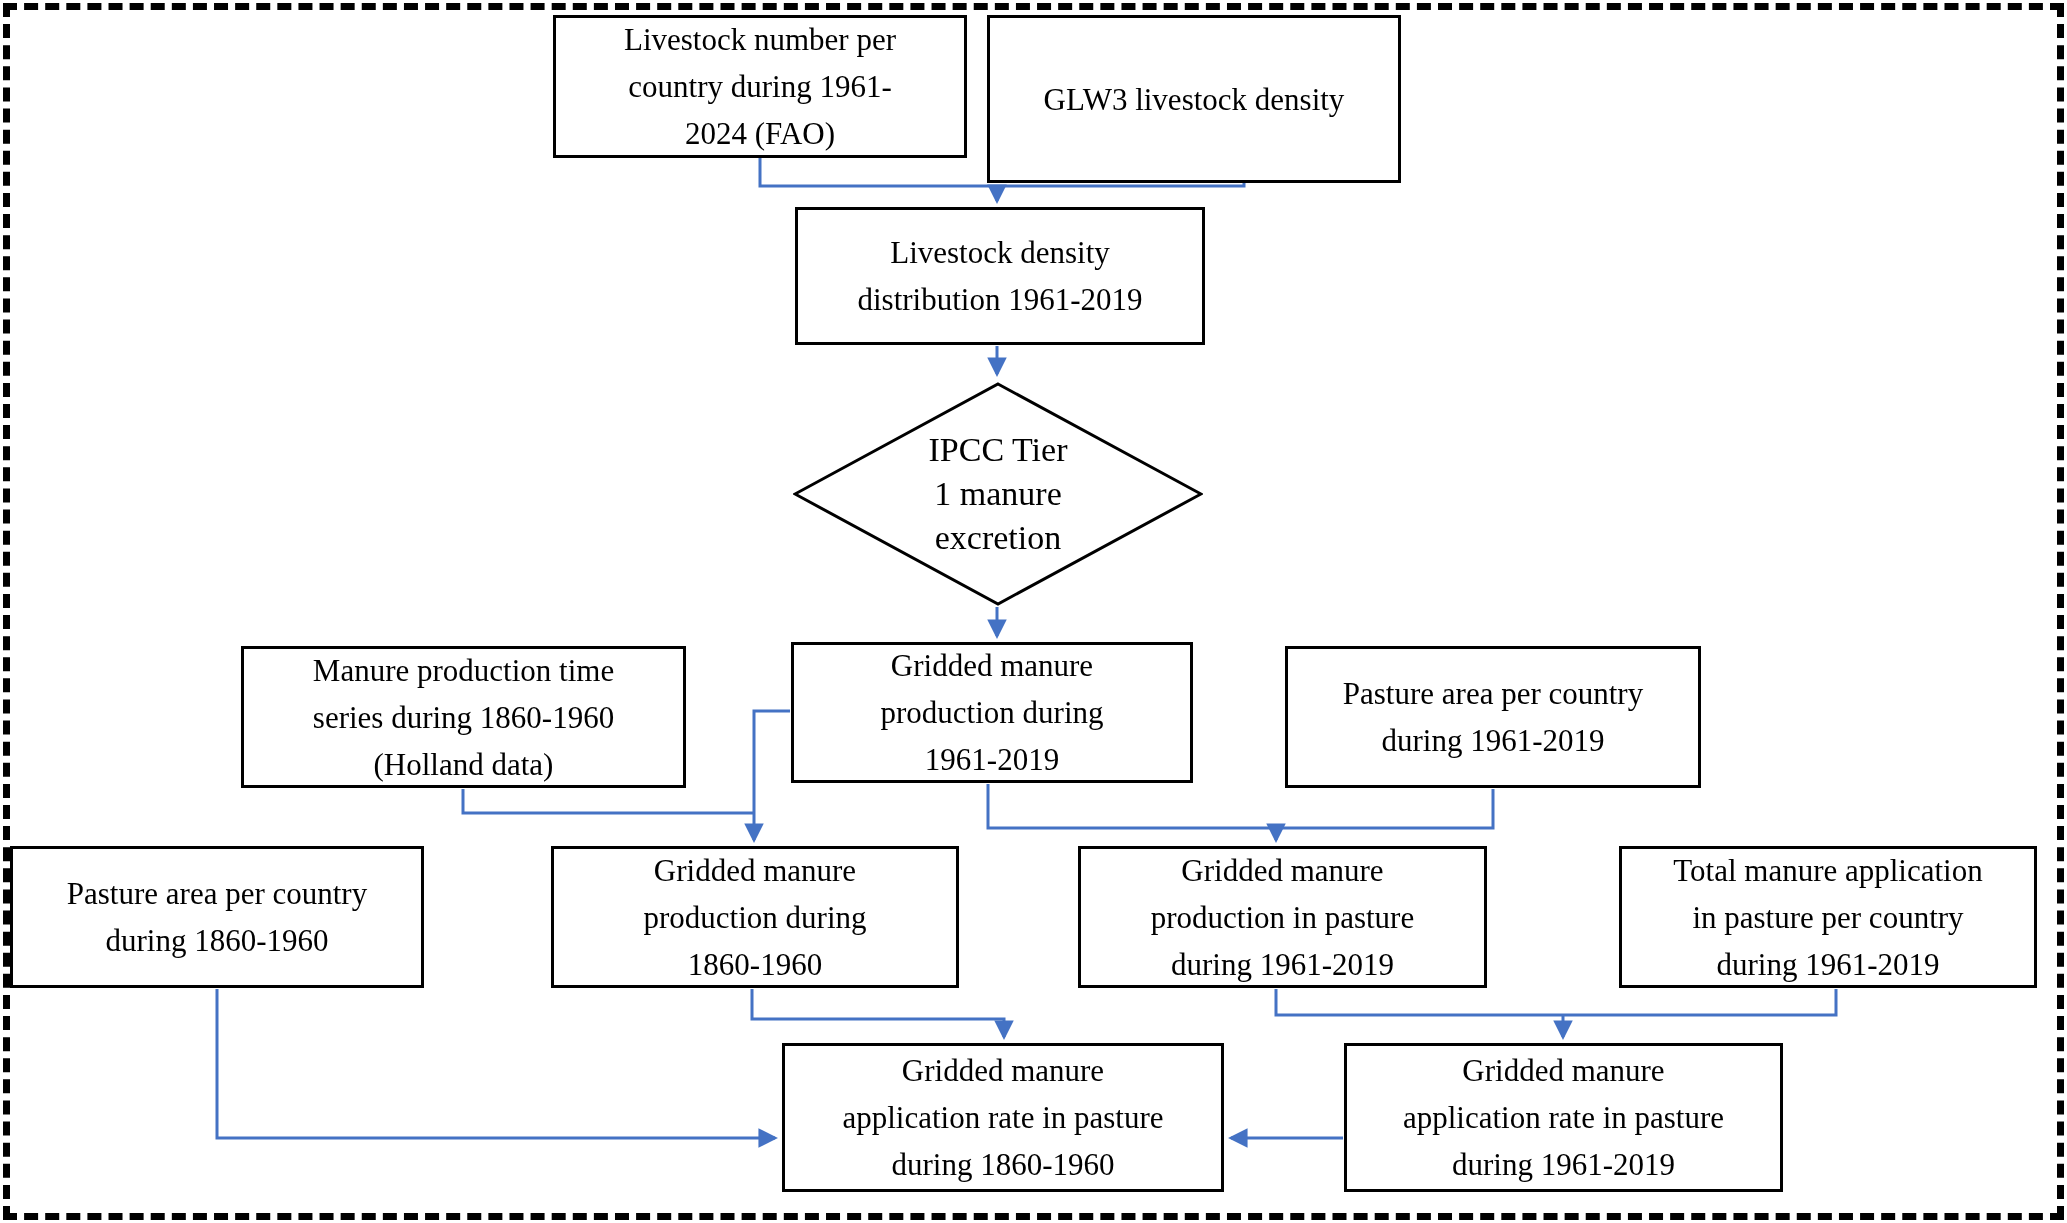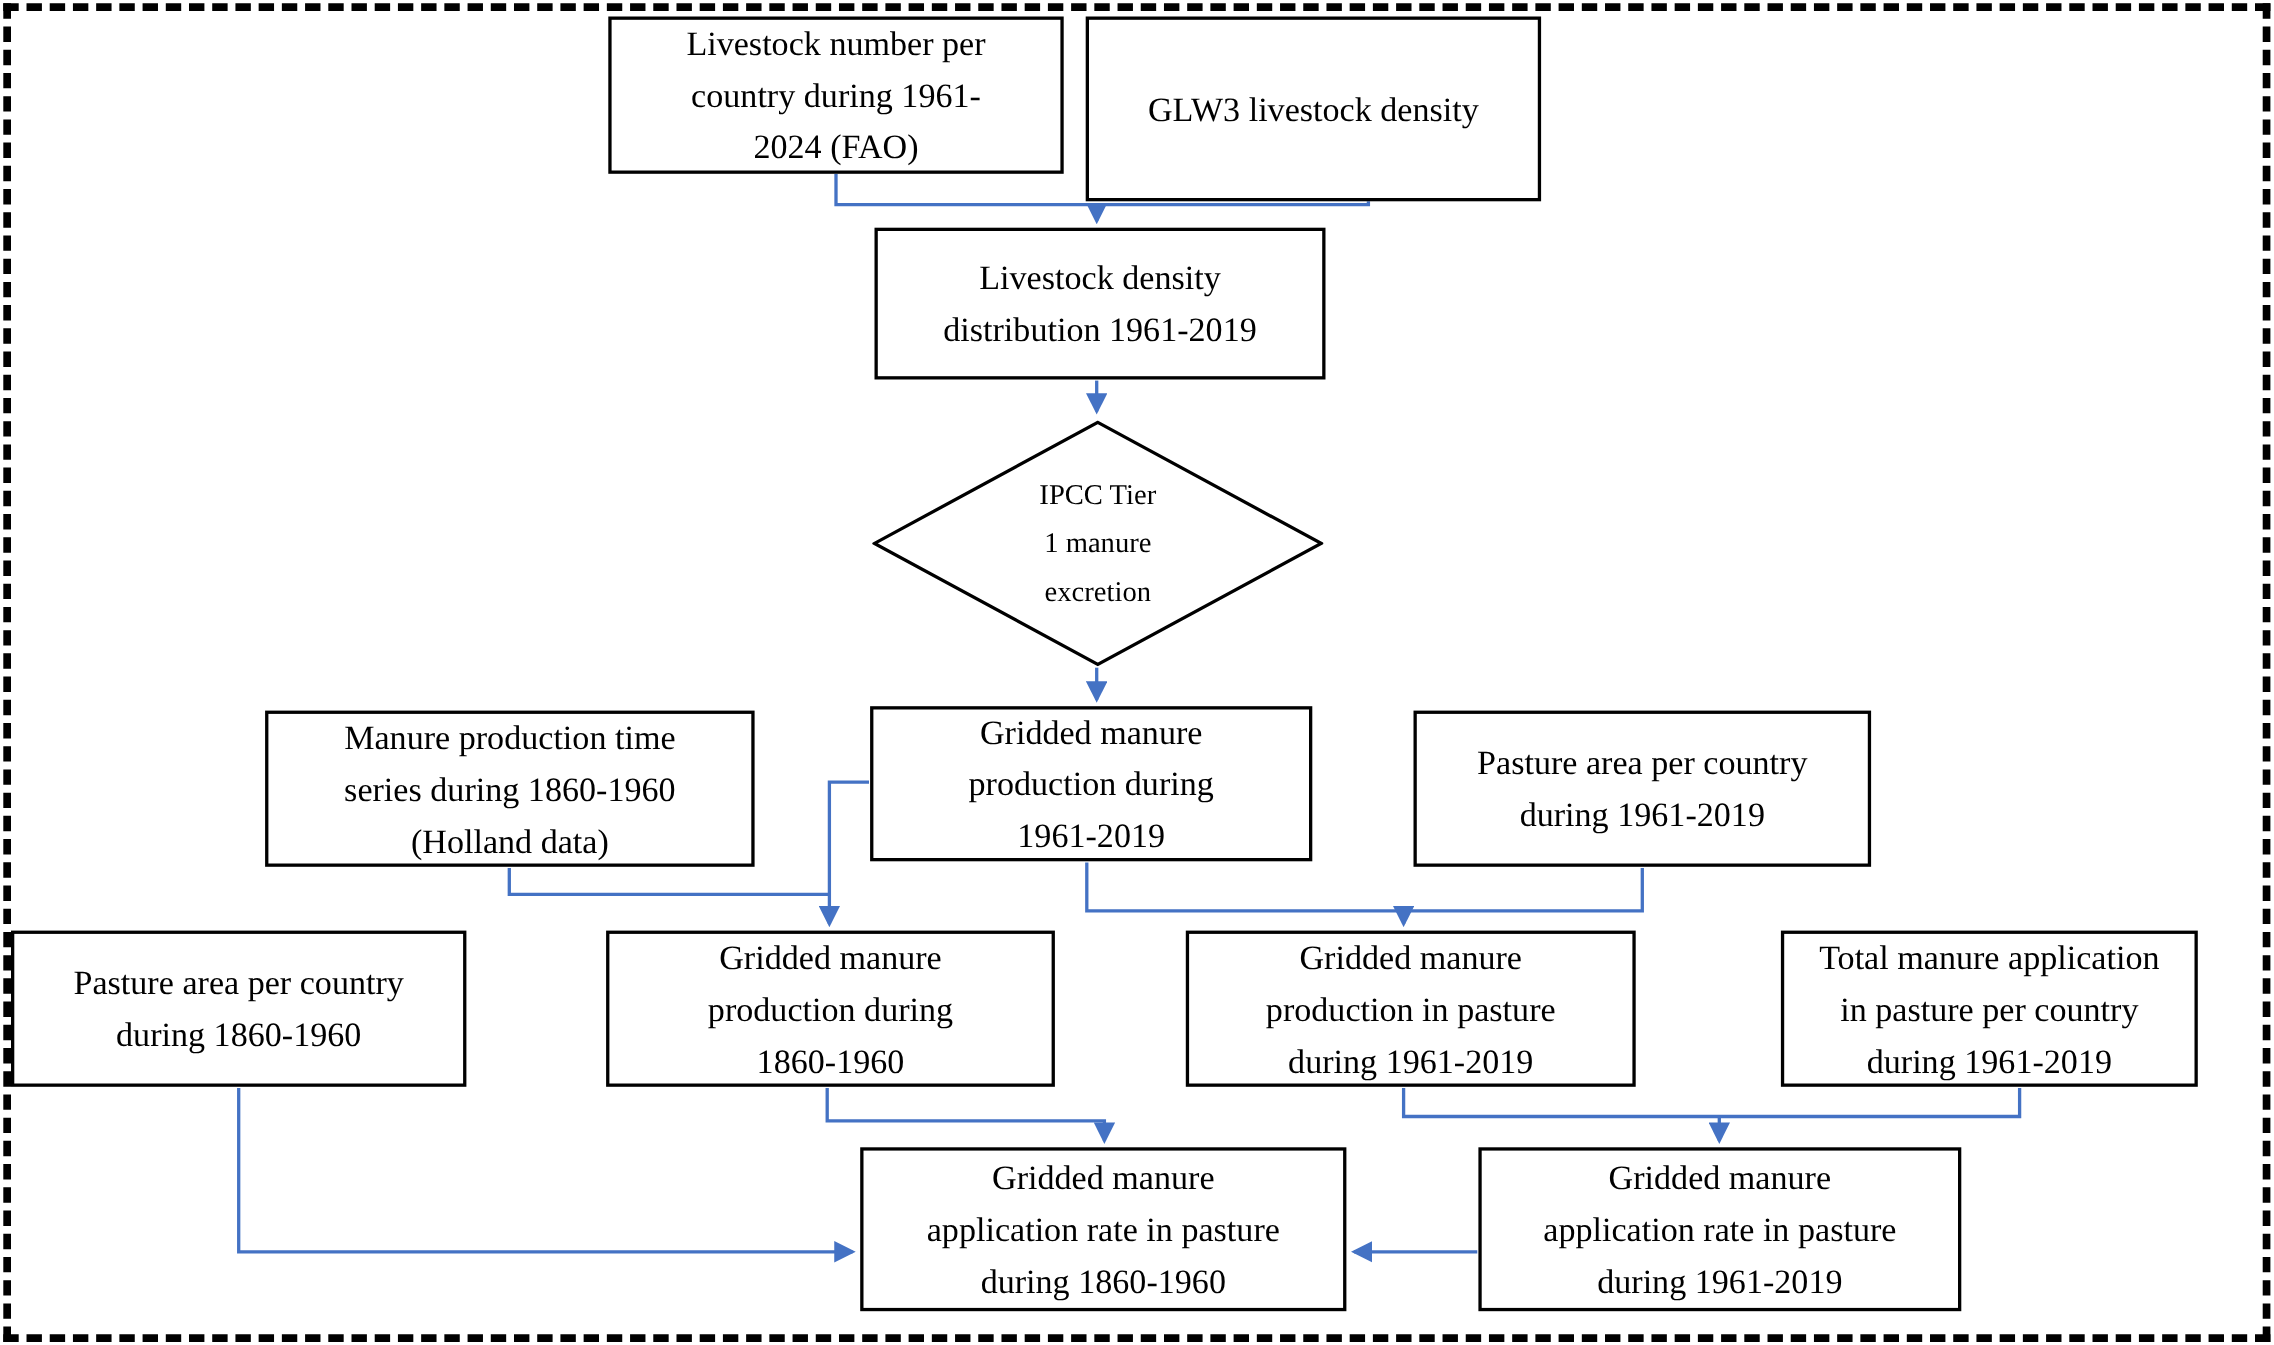--- a/index.html
+++ b/index.html
@@ -36,21 +36,21 @@
   .diamond{
     position:absolute;
     z-index:2;
   }
   .diamond .dtext{
     position:absolute;
     left:0;top:0;width:100%;height:100%;
     display:flex;flex-direction:column;
     align-items:center;justify-content:center;
     text-align:center;
-    font-size:26px;line-height:44px;
+    font-size:34px;line-height:44px;
     white-space:nowrap;
   }
 </style>
 </head>
 <body>
 
 <div id="canvas">
 
   <div id="frame"></div>
 
@@ -138,21 +138,21 @@
     <div>production during</div>
     <div>1860-1960</div>
   </div>
 
   <div class="node" style="left:1078px;top:846px;width:409px;height:142px">
     <div>Gridded manure</div>
     <div>production in pasture</div>
     <div>during 1961-2019</div>
   </div>
 
-  <div class="node" style="left:1619px;top:846px;width:379px;height:142px">
+  <div class="node" style="left:1619px;top:846px;width:418px;height:142px">
     <div>Total manure application</div>
     <div>in pasture per country</div>
     <div>during 1961-2019</div>
   </div>
 
   <div class="node" style="left:782px;top:1043px;width:442px;height:149px">
     <div>Gridded manure</div>
     <div>application rate in pasture</div>
     <div>during 1860-1960</div>
   </div>

